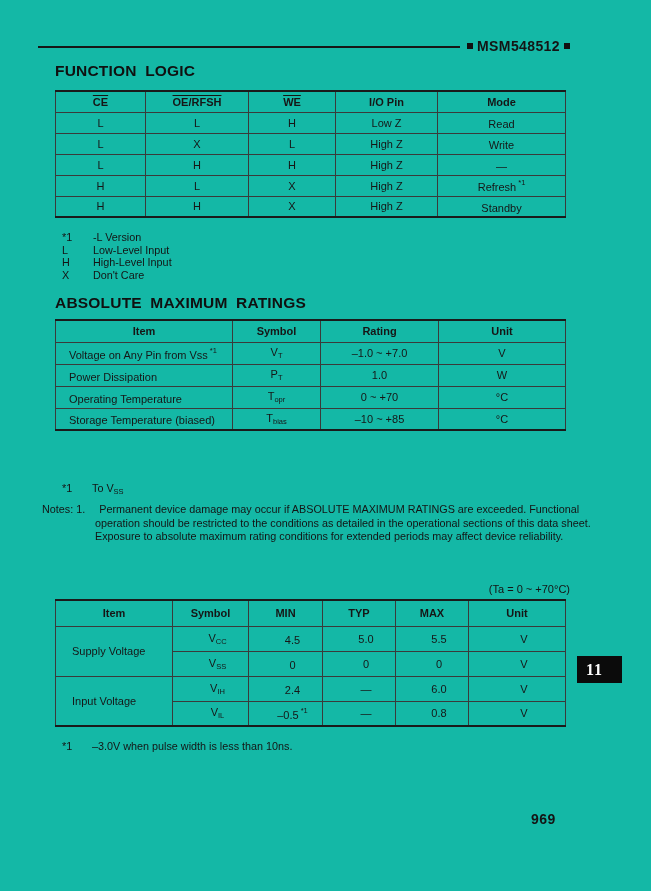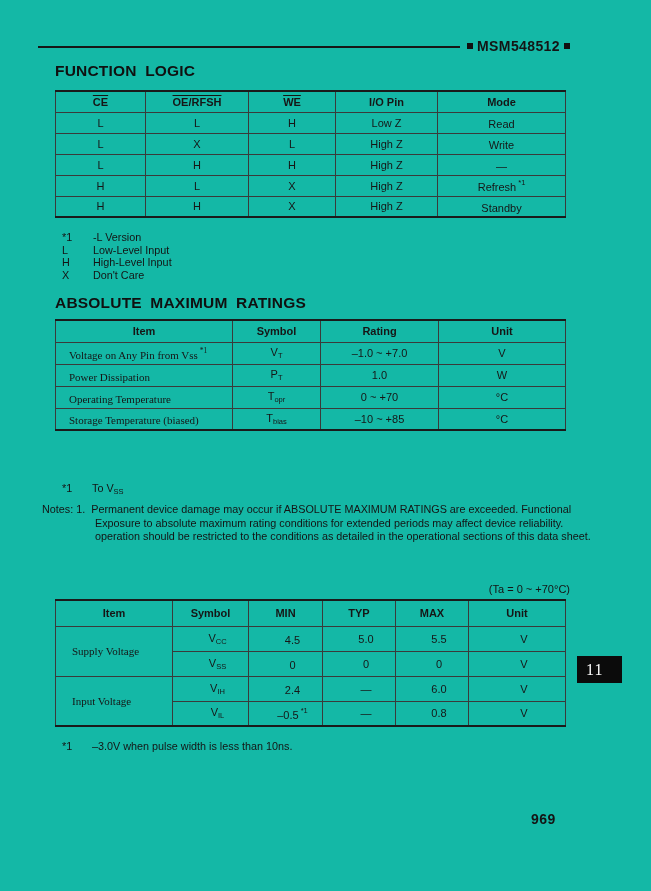--- a/index.html
+++ b/index.html
@@ -25,46 +25,46 @@
   table {
     position:absolute; left:55px; width:510px;
     border-collapse:collapse; table-layout:fixed;
     font-size:11px; color:#161616;
   }
   table { border:1.5px solid #1a1a1a; border-top-width:2.5px; border-bottom-width:2.5px; }
   th, td { border:1px solid #3a3a3a; text-align:center; vertical-align:middle; padding:0 2px; }
   th { font-weight:bold; font-size:11px; }
   td { font-weight:400; }
   tr.hrow th { border-bottom-width:1.5px; }
-  .left-cell { text-align:left; padding-left:13px;font-family:Liberation Serif, serif; }
+  .left-cell { text-align:left; padding-left:13px; }
   .ovl { text-decoration:overline; }
   sup.fn { font-size:7.5px; vertical-align:6px; margin-left:2px; letter-spacing:0; }
   sup.fn:empty { margin-left:0; }
   span.sb { font-size:7.5px; vertical-align:-2px; }
   
   #t-fl th, #t-fl td { height:21px; }
   #t-amr th, #t-amr td { height:22px; }
   #t-dc th { height:26px; }
   #t-dc td { height:25px;padding-left:16px; }
   
   .legend { position:absolute; left:62px; font-size:10.8px; line-height:12.6px; }
   .legend-row { display:flex; }
   .legend-key { width:31px; }
   .fnote { position:absolute; left:62px; font-size:10.8px; display:flex; }
   .fnote .legend-key { width:30px; }
   .notes { position:absolute; left:42px; font-size:10.8px; line-height:13.6px; white-space:nowrap; }
   .notes .wrapline { margin-left:53px; }
   .notes-first { display:flex; }
-  .notes-label { margin-right:6px; }
+  .notes-label { margin-right:14px; }
   
   .cond { position:absolute; left:55px; width:515px; text-align:right; font-size:11px; }
   .chapter-tab {
     position:absolute; left:577px; top:656px; width:45px; height:27px;
     background:#0b0b0b; color:#fcfcfc; display:flex; align-items:center;
-    font-family:"Liberation Serif", serif; font-weight:normal; font-size:16px;
+    font-family:"Liberation Serif", serif; font-weight:bold; font-size:16px;
     padding-left:9px; letter-spacing:1px;
   }
   .pageno { position:absolute; left:531px; top:811px; font-size:14px; font-weight:bold; letter-spacing:0.5px; }
 </style>
 </head>
 <body>
 
 <div class="page">
 
   <div class="header">
@@ -201,22 +201,22 @@
   <div class="fnote" style="top:482px;">
     <span class="legend-key">*1</span>
     <span><span>To V</span><span class="sb">SS</span></span>
   </div>
 
   <div class="notes" style="top:503px;">
     <div class="notes-first">
       <span class="notes-label">Notes: 1.</span>
       <span>Permanent device damage may occur if ABSOLUTE MAXIMUM RATINGS are exceeded. Functional</span>
     </div>
+    <div class="wrapline">operation should be restricted to the conditions as detailed in the operational sections of this data sheet.</div>
     <div class="wrapline">Exposure to absolute maximum rating conditions for extended periods may affect device reliability.</div>
-    <div class="wrapline">operation should be restricted to the conditions as detailed in the operational sections of this data sheet.</div>
   </div>
 
   <div class="cond" style="top:583px;">(Ta = 0 ~ +70°C)</div>
 
   <table id="t-dc" style="top:599px;">
     <colgroup>
         <col style="width:117px">
         <col style="width:76px">
         <col style="width:74px">
         <col style="width:73px">

